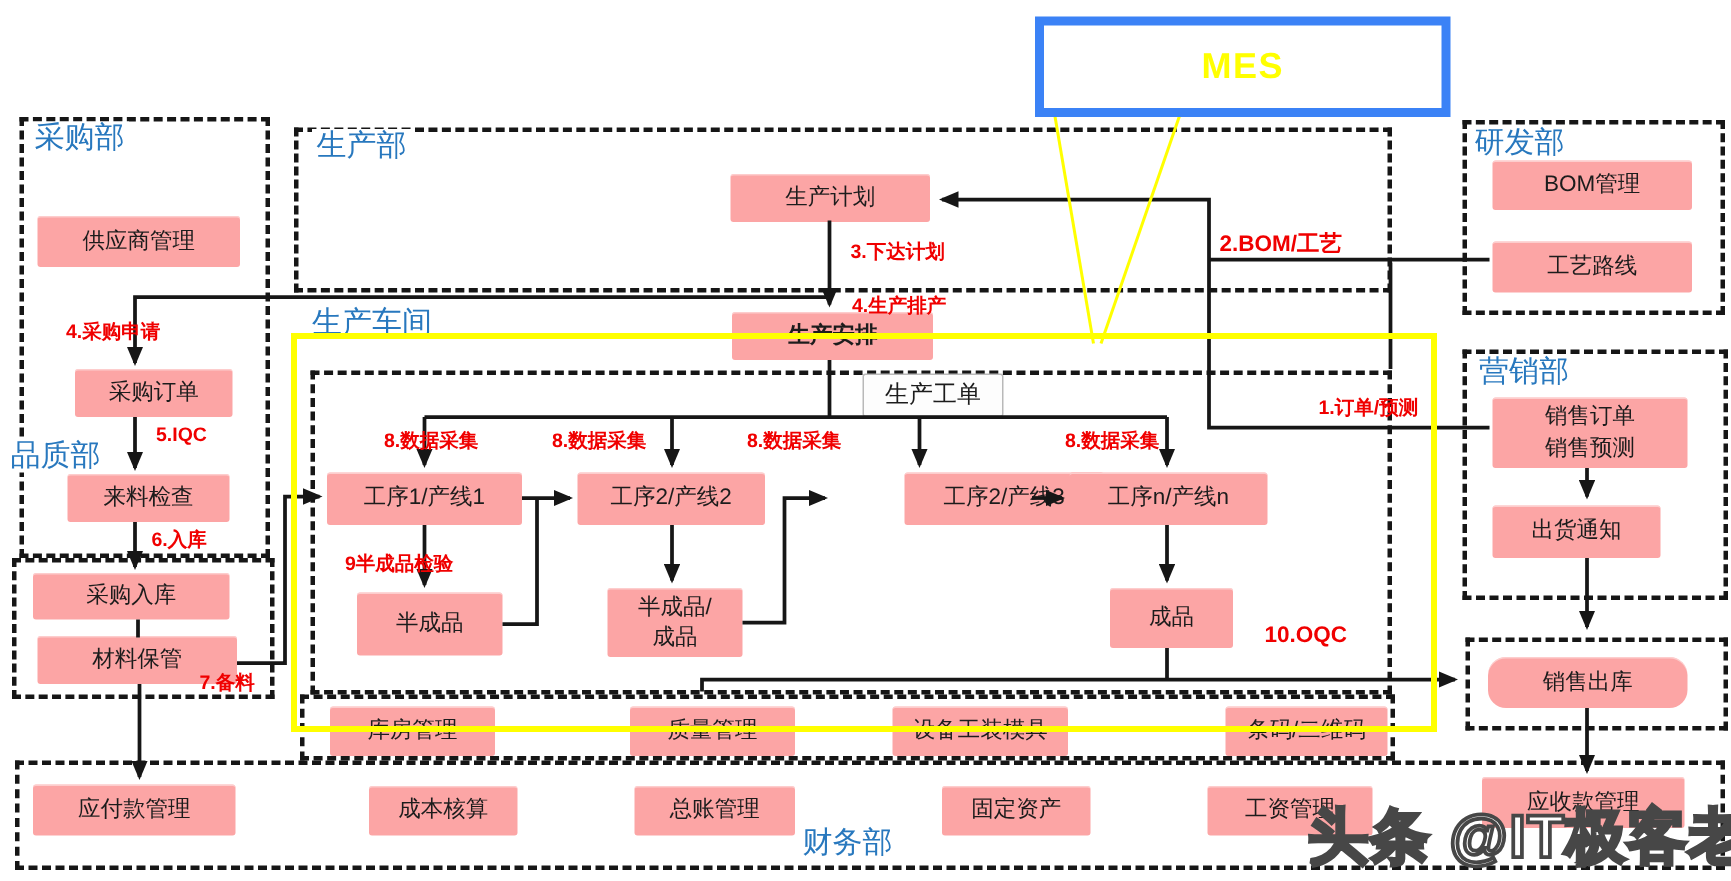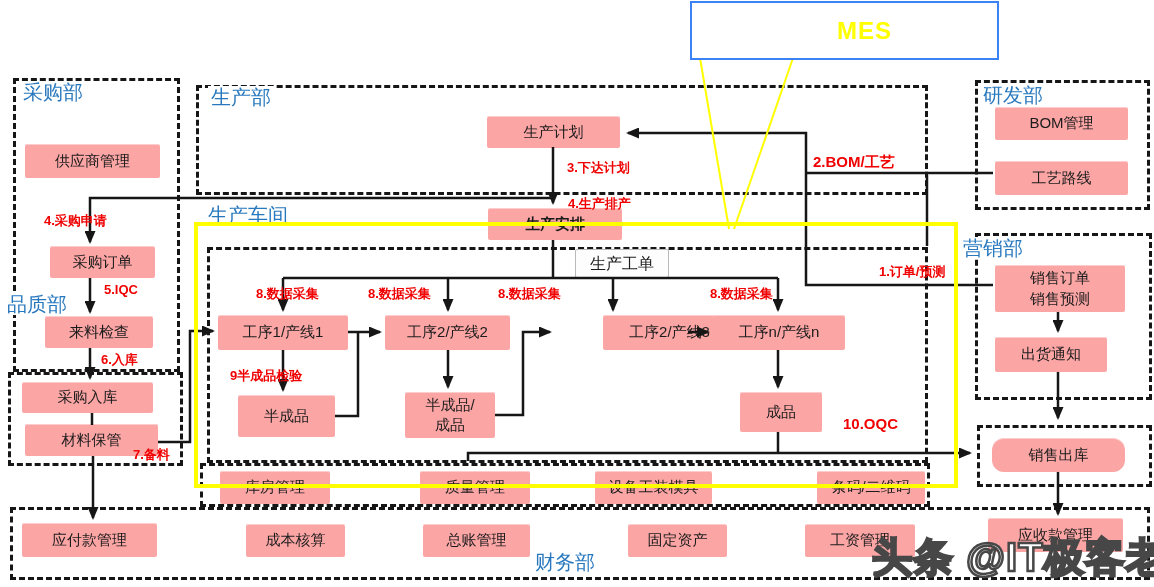--- a/index.html
+++ b/index.html
@@ -18,24 +18,24 @@
     border-radius:2px;z-index:5;white-space:pre-line;line-height:1.35;
     box-shadow:inset 0 1px 0 rgba(255,255,255,.45);
   }
   .node.white{background:#fdfdfd;border:1px solid #b9b9b9;box-shadow:none;}
   .flow-label{
     position:absolute;color:#f00000;font-size:13px;font-weight:bold;
     z-index:12;white-space:nowrap;
   }
   #connector-layer{position:absolute;left:0;top:0;z-index:10;pointer-events:none;}
   #mes-callout{
-    position:absolute;left:690px;top:1px;width:265px;height:55px;
-    border:2px solid #3b82f6;background:#ffffff;z-index:20;
+    position:absolute;left:690px;top:11px;width:265px;height:55px;
+    border:6px solid #3b82f6;background:#ffffff;z-index:20;
     display:flex;align-items:center;justify-content:center;
-    color:#ffff00;font-size:24px;font-weight:bold;letter-spacing:1px;padding-left:40px;
+    color:#ffff00;font-size:24px;font-weight:bold;letter-spacing:1px;
   }
   #mes-highlight{
     position:absolute;left:194px;top:222px;width:756px;height:258px;
     border:4px solid #ffff00;z-index:20;pointer-events:none;
   }
   #watermark{
     position:absolute;left:872px;top:530px;z-index:60;
     font-size:40px;font-weight:bold;color:#ffffff;
     -webkit-text-stroke:2.5px #474747;letter-spacing:1px;white-space:nowrap;
   }
@@ -53,21 +53,21 @@
   <div class="dashed-box" style="left:975px;top:80px;width:169px;height:124px;"></div>
   <div class="dashed-box" style="left:975px;top:233px;width:171px;height:161px;"></div>
   <div class="dashed-box" style="left:977px;top:425px;width:169px;height:56px;"></div>
   <div class="dashed-box" style="left:10px;top:507px;width:1134px;height:67px;"></div>
 
   <div class="dept-label" style="left:20px;top:81px;">采购部</div>
   <div class="dept-label" style="left:4px;top:293px;text-align:right;">品质部</div>
   <div class="dept-label" style="left:208px;top:86px;">生产部</div>
   <div class="dept-label" style="left:205px;top:204px;">生产车间</div>
   <div class="dept-label" style="left:980px;top:84px;">研发部</div>
-  <div class="dept-label" style="left:960px;top:237px;">营销部</div>
+  <div class="dept-label" style="left:983px;top:237px;">营销部</div>
   <div class="dept-label" style="left:532px;top:551px;">财务部</div>
 
   <div class="node" style="left:25px;top:144px;width:135px;height:34px;">供应商管理</div>
   <div class="node" style="left:50px;top:246px;width:105px;height:32px;">采购订单</div>
   <div class="node" style="left:45px;top:316px;width:108px;height:32px;">来料检查</div>
   <div class="node" style="left:22px;top:382px;width:131px;height:31px;">采购入库</div>
   <div class="node" style="left:25px;top:424px;width:133px;height:32px;">材料保管</div>
 
   <div class="node" style="left:487px;top:116px;width:133px;height:32px;">生产计划</div>
   <div class="node" style="left:488px;top:208px;width:134px;height:32px;font-weight:bold;">生产安排</div>

